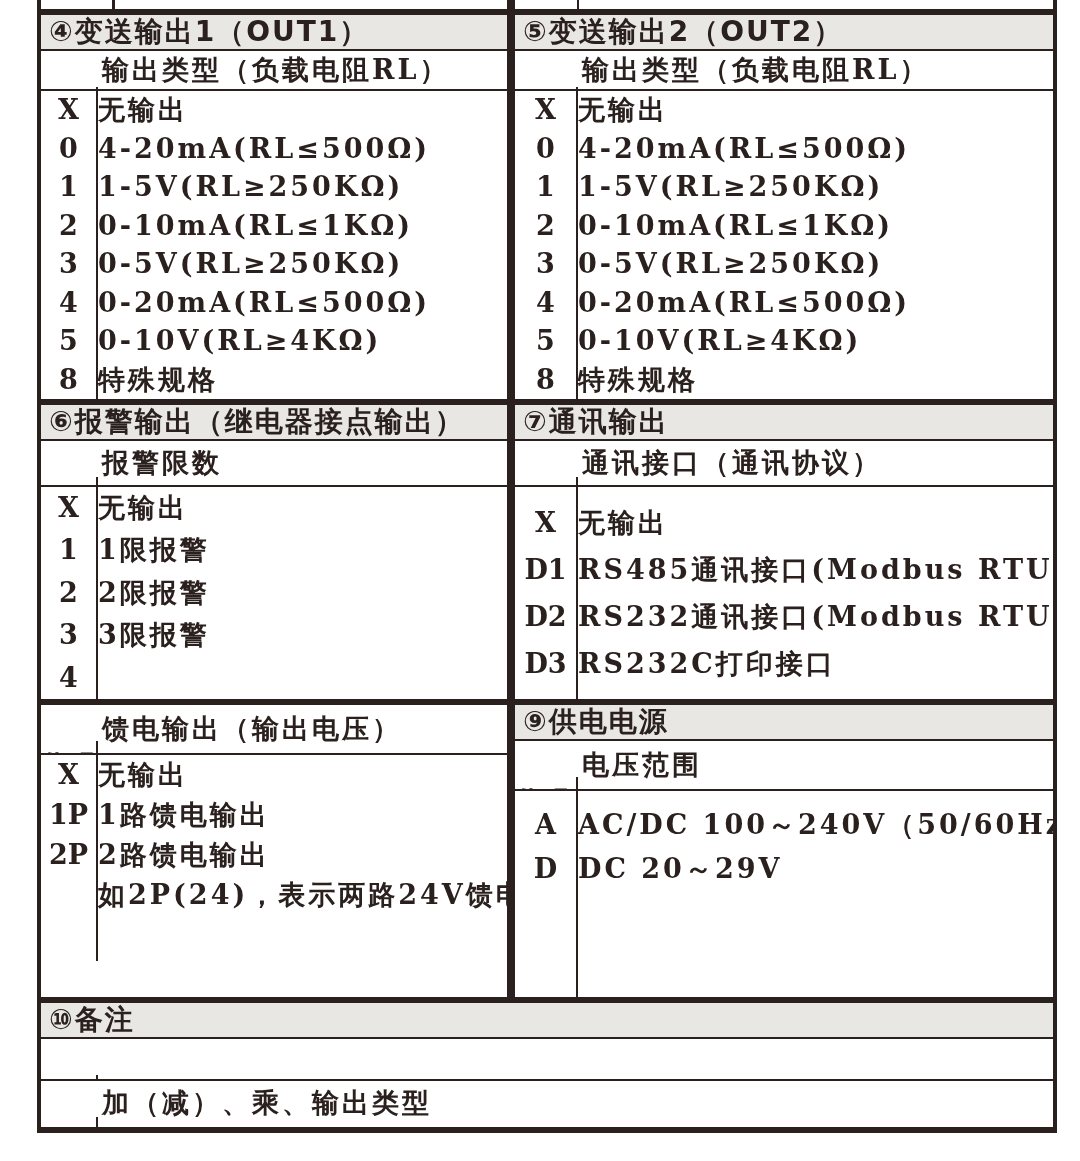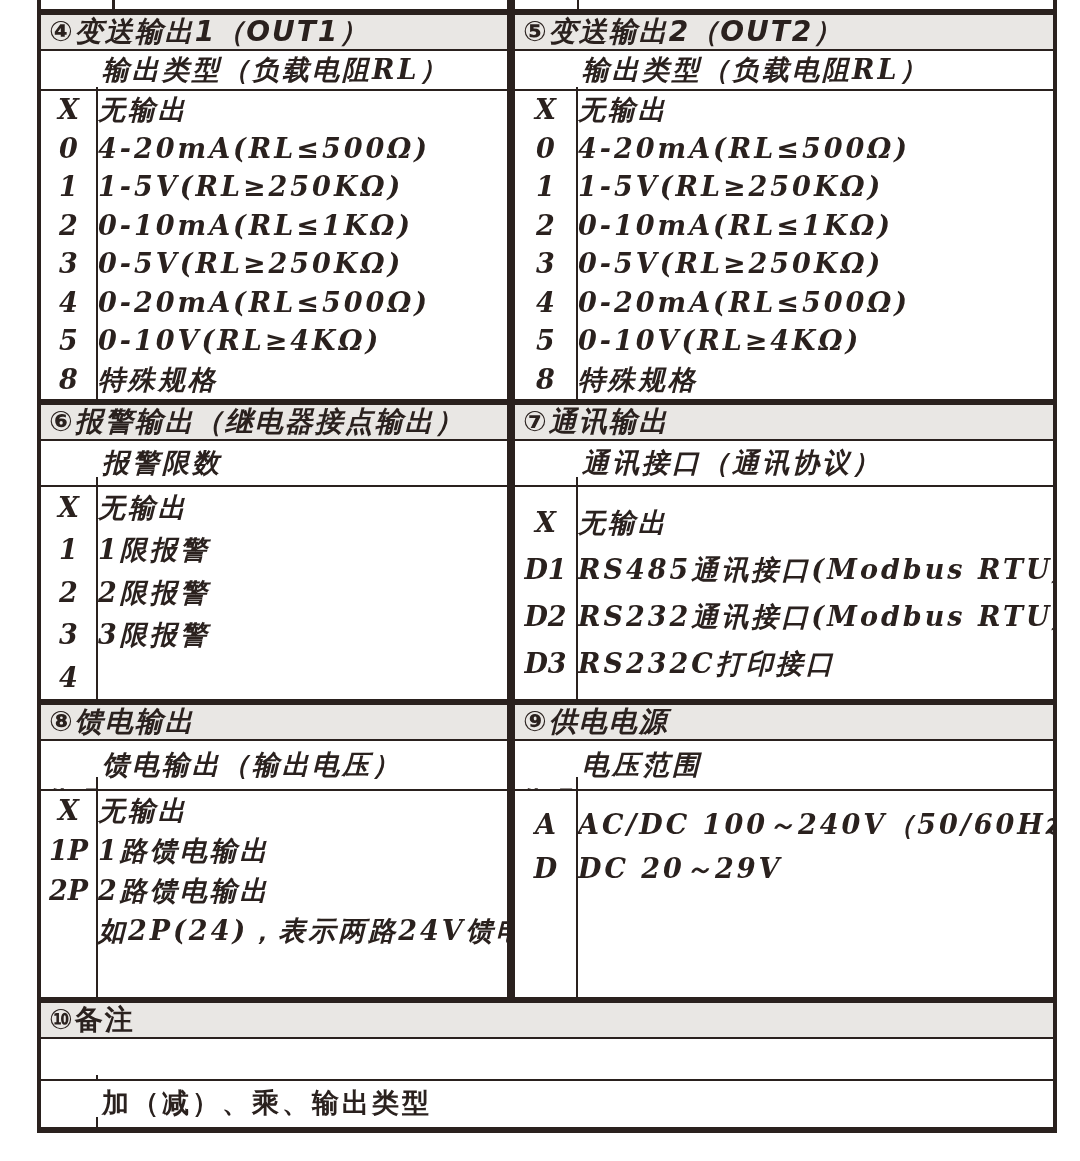--- a/index.html
+++ b/index.html
@@ -20,21 +20,21 @@
   
   .seg{position:absolute;top:0;height:9px;background:var(--ink);}
   .seg.s1{left:37px;width:4px;}
   .seg.s2{left:112px;width:3px;}
   .seg.s3{left:507px;width:8px;}
   .seg.s4{left:577px;width:2px;}
   .seg.s5{left:1053px;width:4px;}
 
   .cols{
     position:absolute;left:37px;top:9px;width:1038px;
-    display:flex;align-items:stretch;font-style:italic;
+    display:flex;align-items:stretch;
   }
   .tbl{
     box-sizing:border-box;
     border-left:4px solid var(--ink);
     border-right:4px solid var(--ink);
     border-top:6px solid var(--ink);
     background:var(--paper);
   }
   .tbl.left{width:474px;}
   .tbl.right{width:546px;}
@@ -166,21 +166,20 @@
           <div class="descs">
             <div class="ln lb">无输出</div>
             <div class="ln lb">1限报警</div>
             <div class="ln lb">2限报警</div>
             <div class="ln lb">3限报警</div>
           </div>
         </div>
       </div>
 
       <div class="sec">
-        <div class="sec-title">⑧馈电输出</div>
         <div class="hrow h-c">
           <div class="code">代码</div>
           <div class="desc">馈电输出（输出电压）</div>
         </div>
         <div class="body b-c">
           <div class="codes">
             <div class="ln lc">X</div>
             <div class="ln lc">1P</div>
             <div class="ln lc">2P</div>
             <div class="ln lc"></div>

